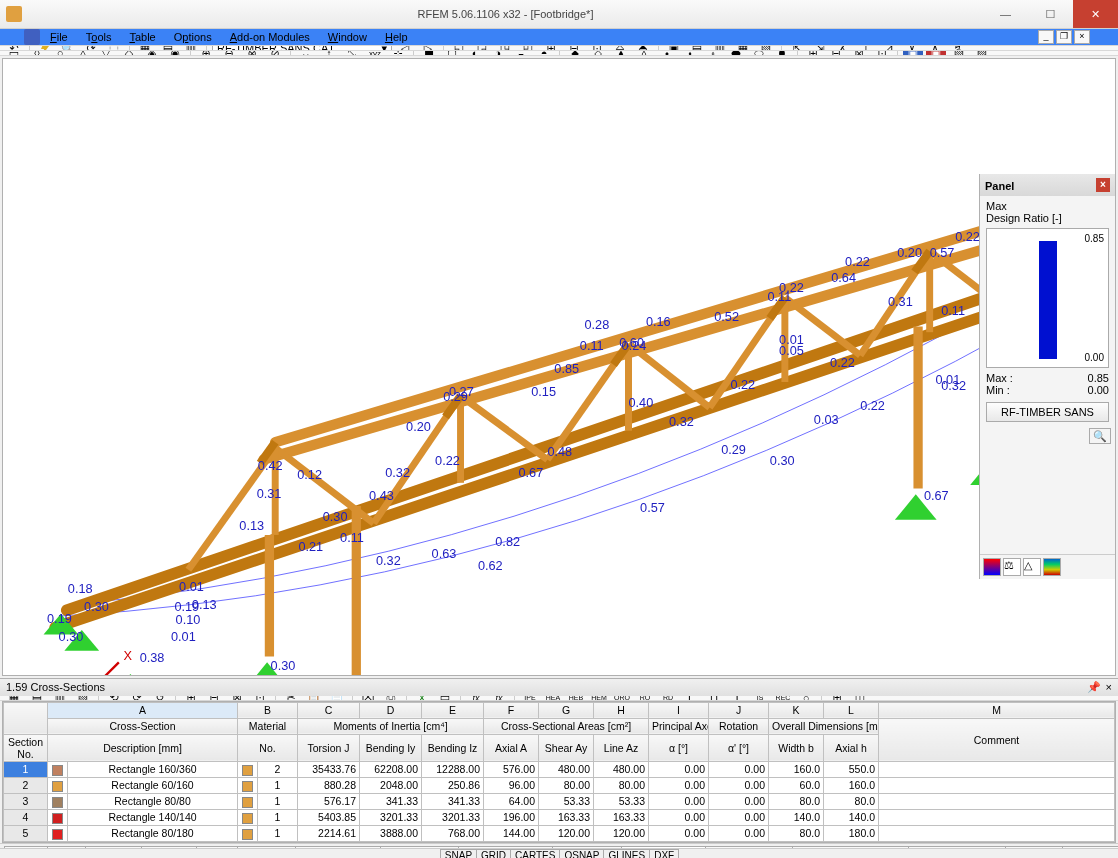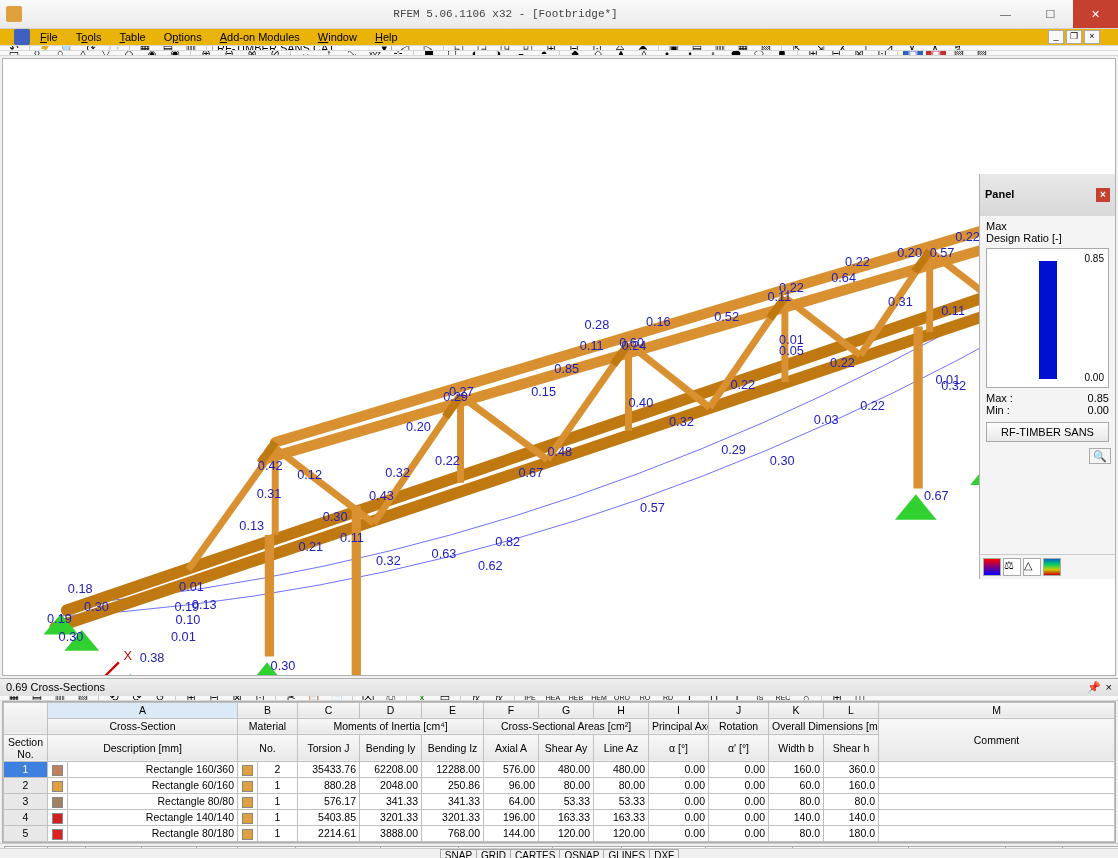--- a/index.html
+++ b/index.html
@@ -1,54 +1,54 @@
 <!DOCTYPE html>
 <html><head>
 <meta charset="utf-8">
 <style>
 * { box-sizing: border-box; margin: 0; padding: 0; font-family: "Segoe UI", Tahoma, sans-serif; font-size: 11px; }
 body { background: #f0f0f0; width: 1118px; height: 858px; overflow: hidden; display: flex; flex-direction: column; }
 .titlebar { height: 30px; background: linear-gradient(#fafafa,#eaeaea); display: flex; align-items: center; border-bottom: 1px solid #d0d0d0; }
 .titlebar .icon { width: 16px; height: 16px; margin: 0 6px; background:#e0a040; border-radius:2px; }
-.titlebar .title { flex:1; text-align:center; color:#444;font-family:Liberation Mono, monospace; }
+.titlebar .title { flex:1; text-align:center; color:#444; }
 .winbtns { display:flex; }
 .winbtn { width:45px; height:28px; display:flex; align-items:center; justify-content:center; color:#555; }
 .winbtn.close { background:#c64030; color:#fff; }
-.menubar { height:22px; background:#eab308; display:flex; align-items:center; padding:0 14px; gap:2px; border-bottom:1px solid #d8d8d8;}
+.menubar { height:22px; background:#3b82f6; display:flex; align-items:center; padding:0 24px; gap:2px; border-bottom:1px solid #d8d8d8;}
 .menubar .mi { padding:2px 8px; }
 .menubar .mi u { text-decoration:underline; }
 .toolbar { display:flex; align-items:center; padding:2px 4px; gap:3px; background:#f8f8f8; border-bottom:1px solid #d8d8d8; height:26px; flex-wrap:nowrap; overflow:hidden;}
 .tbtn { width:20px; height:20px; border:1px solid transparent; display:flex; align-items:center; justify-content:center; border-radius:2px;}
 .tbtn svg { width:14px; height:14px;}
 .tsep { width:1px; height:18px; background:#ccc; margin:0 2px;}
 .combo { height:20px; border:1px solid #aaa; background:#fff; padding:0 4px; display:flex; align-items:center; min-width:180px; font-size:11px;}
 .combo .arrow { margin-left:auto; }
 .workspace { flex:1; display:flex; position:relative; background:#fff; border:1px solid #b0b0b0; margin:2px;}
 .viewport { flex:1; position:relative; overflow:hidden; background:#fff;}
 .viewport svg { width:100%; height:100%; }
 .panel { width:136px; background:#f4f4f4; border-left:1px solid #b0b0b0; display:flex; flex-direction:column;}
-.panel-hdr { background:linear-gradient(#e8e8e8,#d8d8d8); padding:14px 5px; font-weight:bold; display:flex; align-items:flex-start;}
+.panel-hdr { background:linear-gradient(#e8e8e8,#d8d8d8); padding:4px 5px; font-weight:bold; display:flex; align-items:flex-end;}
 .panel-hdr .x { margin-left:auto; background:#c64030; color:#fff; width:14px; height:14px; text-align:center; line-height:14px; font-size:10px;}
 .panel-body { padding:4px 6px; font-size:11px;}
 .gauge { border:1px solid #aaa; background:#fff; height:140px; margin:4px 0; position:relative;}
 .gauge .bar { position:absolute; width:18px; background:#0010d0; left:50%; transform:translateX(-50%);}
 .gauge .lbl { position:absolute; font-size:10px;}
 .panel-btn { width:100%; border:1px solid #aaa; background:linear-gradient(#fdfdfd,#e8e8e8); padding:3px; margin-top:6px; text-align:center;}
 .panel-tabs { margin-top:auto; display:flex; gap:2px; padding:3px; border-top:1px solid #ccc;}
 .ptab { width:18px; height:18px; border:1px solid #aaa; background:#fff;}
 .section-hdr { background:linear-gradient(#f0f0f0,#e0e0e0); padding:2px 6px; border-top:1px solid #b0b0b0; display:flex; align-items:center;}
 .section-hdr .pin { margin-left:auto; display:flex; gap:4px;}
 .table-wrap { background:#fff; border:1px solid #b0b0b0; margin:0 2px;}
 table { border-collapse:collapse; width:100%; table-layout:fixed;}
 th,td { border:1px solid #c0c0c0; padding:1px 3px; font-size:10.5px; overflow:hidden; white-space:nowrap; text-align:center; height:16px;}
 th { background:linear-gradient(#f8f8f8,#e8e8e8); font-weight:normal;}
 th.colhead { background:#dceaf8;}
 td.rowhead { background:#e8e8e8;}
 td.sel { background:#3d80df; color:#fff;}
-td.left { text-align:right;}
+td.left { text-align:center;}
 td.right { text-align:right;}
 .swatch { display:inline-block; width:11px; height:11px; border:1px solid #888; vertical-align:middle;}
 .tabstrip { display:flex; background:#f0f0f0; padding:2px 4px; gap:0; border-top:1px solid #ccc; overflow:hidden;}
 .tab { border:1px solid #aaa; border-bottom:none; padding:2px 6px; background:#f8f8f8; font-size:10.5px; white-space:nowrap; margin-right:-1px;}
 .tab.active { background:#fff; font-weight:normal;}
 .statusbar { height:20px; background:#f0f0f0; border-top:1px solid #ccc; display:flex; align-items:center; justify-content:center; gap:0;}
 .sbtn { border:1px solid #aaa; padding:0 4px; font-size:10px; margin-right:-1px;}
 .mdibtns { margin-left:auto; display:flex; gap:2px; padding-right:4px;}
 .mdibtns div { width:16px; height:14px; border:1px solid #aaa; background:#f8f8f8; font-size:9px; text-align:center;}
 </style>
@@ -364,21 +364,21 @@
     <div class="panel-tabs">
       <div class="ptab" style="background:linear-gradient(#f00,#00f)"></div>
       <div class="ptab">⚖</div>
       <div class="ptab">△</div>
       <div class="ptab" style="background:linear-gradient(#06c,#0c6,#cc0,#c00)"></div>
     </div>
   </div>
 </div>
 
 <div class="section-hdr">
-  <span>0.69 Cross-Sections</span>
+  <span>1.59 Cross-Sections</span>
   <div class="pin">
       <span>📌</span>
       <span>×</span>
     </div>
 </div>
 <div class="toolbar" style="height:24px">
   <div class="tbtn">▦</div>
   <div class="tbtn">▤</div>
   <div class="tbtn">▥</div>
   <div class="tbtn">▧</div>
@@ -477,40 +477,40 @@
     <th colspan="2">No.</th>
     <th>Torsion J</th>
           <th>Bending Iy</th>
           <th>Bending Iz</th>
     <th>Axial A</th>
           <th>Shear Ay</th>
           <th>Line Az</th>
     <th>α [°]</th>
           <th>α' [°]</th>
     <th>Width b</th>
-          <th>Shear h</th>
+          <th>Axial h</th>
   </tr>
   </tbody>
       <tbody id="tbody">
         <tr>
           <td class="sel">1</td>
   <td><span class="swatch" style="background:#c0805f"></span></td>
   <td class="left">Rectangle 160/360</td>
   <td><span class="swatch" style="background:#e0a040"></span></td>
   <td>2</td>
   <td class="right">35433.76</td>
           <td class="right">62208.00</td>
           <td class="right">12288.00</td>
   <td class="right">576.00</td>
           <td class="right">480.00</td>
           <td class="right">480.00</td>
   <td class="right">0.00</td>
           <td class="right">0.00</td>
   <td class="right">160.0</td>
-          <td class="right">360.0</td>
+          <td class="right">550.0</td>
           <td></td>
         </tr>
         <tr>
           <td class="rowhead">2</td>
   <td><span class="swatch" style="background:#e0a040"></span></td>
   <td class="left">Rectangle 60/160</td>
   <td><span class="swatch" style="background:#e0a040"></span></td>
   <td>1</td>
   <td class="right">880.28</td>
           <td class="right">2048.00</td>

